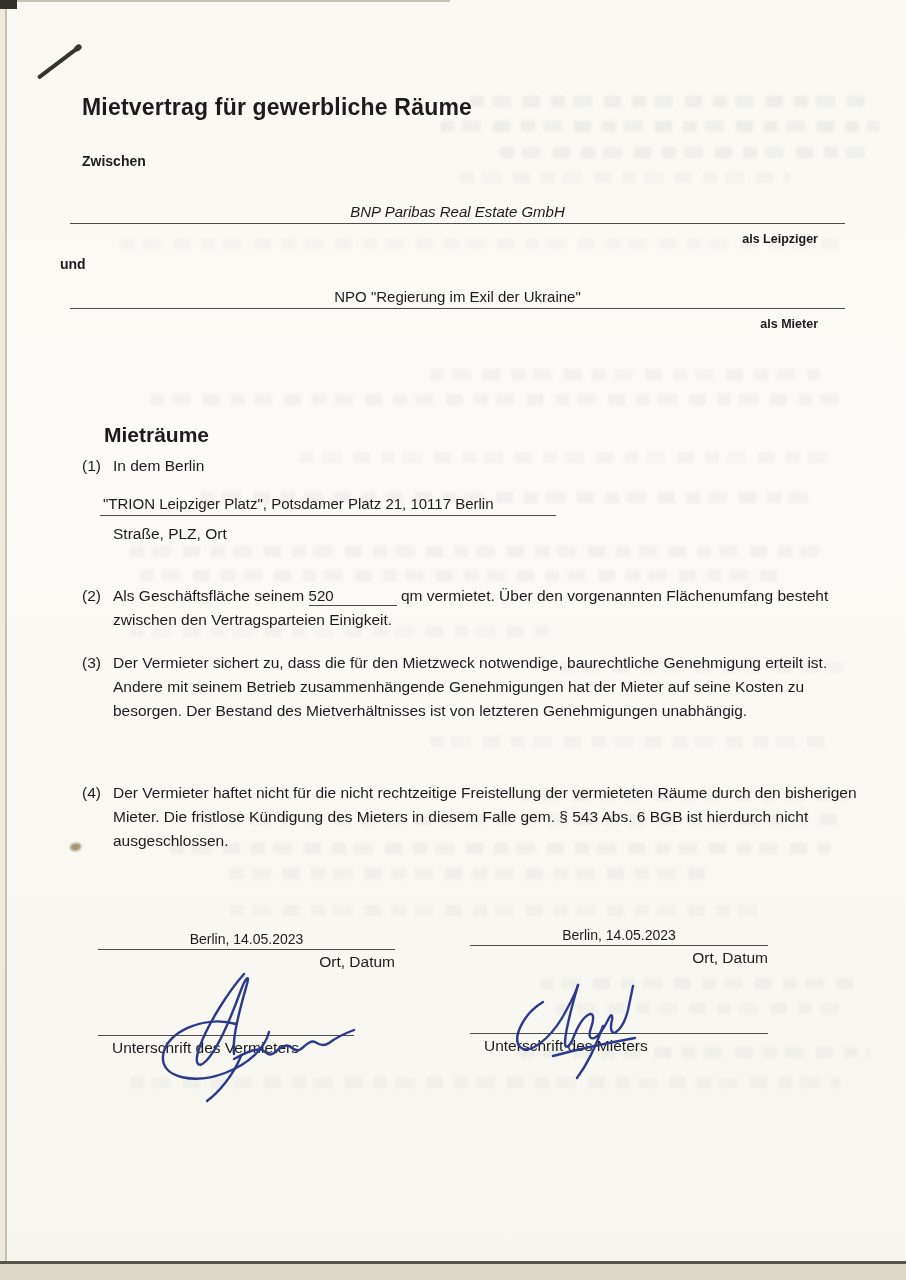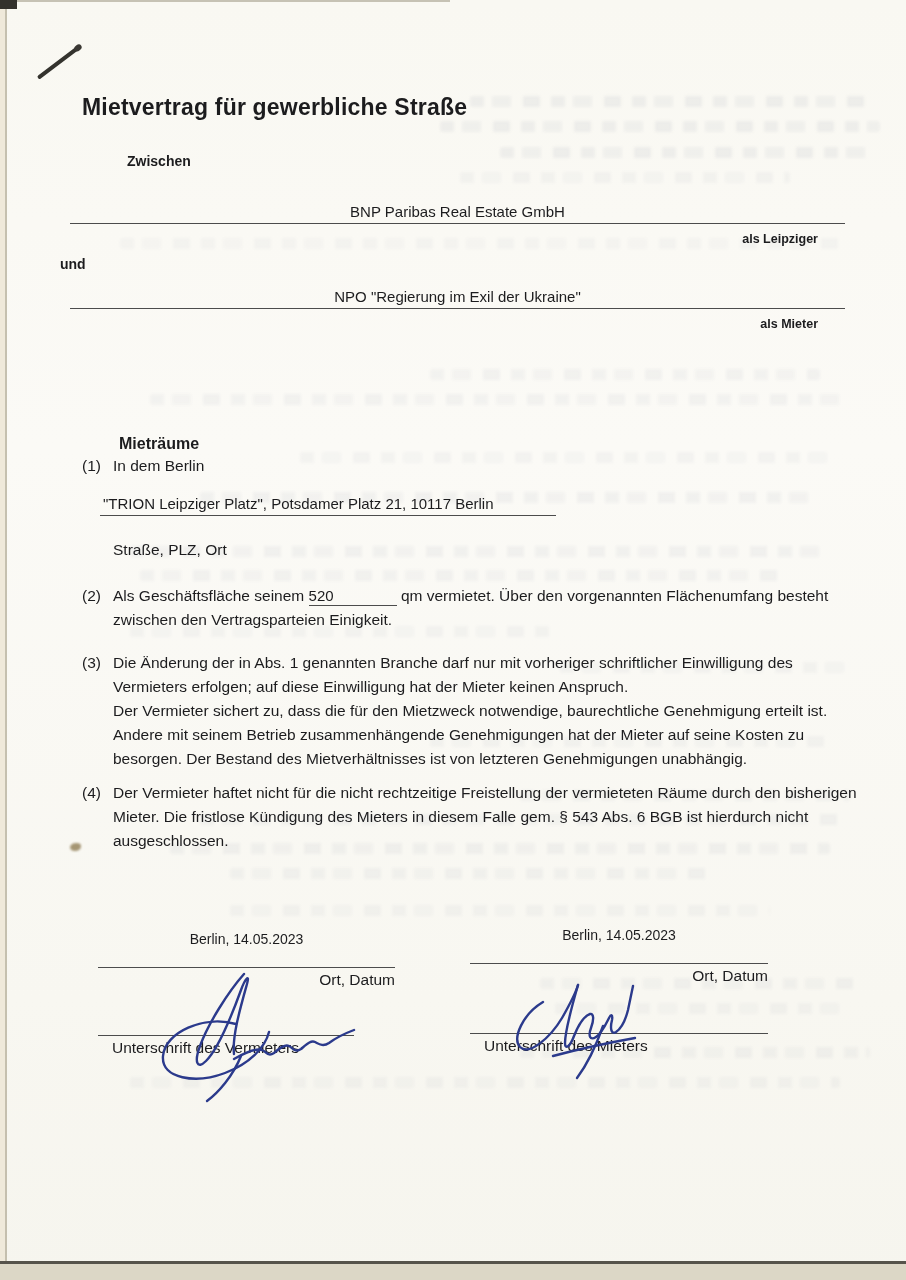--- a/index.html
+++ b/index.html
@@ -38,62 +38,62 @@
   .bleed {
     position:absolute; height:11px; opacity:.55; filter:blur(1.7px); border-radius:3px;
     background:repeating-linear-gradient(90deg,
       rgba(108,116,140,.15) 0 14px, rgba(108,116,140,0) 14px 22px,
       rgba(108,116,140,.12) 22px 41px, rgba(108,116,140,0) 41px 53px,
       rgba(108,116,140,.16) 53px 70px, rgba(108,116,140,0) 70px 81px);
   }
 
   
   .title   { position:absolute; left:82px; top:94px; font-size:23px; font-weight:bold; letter-spacing:.2px; }
-  .between { position:absolute; left:82px; top:153px; font-size:14px; font-weight:bold;margin-left:45px; }
+  .between { position:absolute; left:82px; top:153px; font-size:14px; font-weight:bold; }
   .conj    { position:absolute; left:60px; top:256px; font-size:14px; font-weight:bold; }
 
   .party-field {
     position:absolute; left:70px; width:775px; text-align:center;
     font-size:15px; padding-bottom:3px; border-bottom:1.7px solid #4c4c4c;
   }
-  .party-landlord { top:203px; }
+  .party-landlord { top:203px;font-style:italic; }
   .party-tenant   { top:288px; }
   .role-label { position:absolute; right:88px; font-size:12.5px; font-weight:bold; }
   .role-landlord { top:232px; }
   .role-tenant   { top:317px; }
 
   .preamble { position:absolute; left:82px; top:357px; font-size:15.5px; }
-  .section-heading { position:absolute; left:119px; top:423px; font-size:16px; font-weight:bold;margin-top:12px; }
+  .section-heading { position:absolute; left:104px; top:423px; font-size:21px; font-weight:bold; }
 
   .clause { position:absolute; left:82px; font-size:15.5px; line-height:24px; }
   .clause .num { position:absolute; left:0; top:0; }
   .clause .body { margin-left:31px; }
 
   .clause-1 { top:454px; width:760px; }
   .clause-2 { top:584px; width:775px; }
   .clause-3 { top:651px; width:778px; }
   .clause-4 { top:781px; width:778px; }
 
   .address-field {
     position:absolute; left:100px; top:495px; width:456px;
     font-size:15px; padding:0 0 3px 3px; border-bottom:1.8px solid #4c4c4c;
   }
-  .address-label { position:absolute; left:113px; top:525px; font-size:15.5px;margin-top:16px; }
+  .address-label { position:absolute; left:113px; top:525px; font-size:15.5px; }
 
   .blank-inline {
     display:inline-block; width:88px; 
     border-bottom:1.6px solid #4c4c4c; line-height:19px; font-size:15px;
   }
 
   
   .sig-block { position:absolute; font-size:15.5px; }
   .sig-left  { left:98px;  top:931px; width:297px; height:130px; }
   .sig-right { left:470px; top:927px; width:298px; height:130px; }
   .sig-date {
-    text-align:center; font-size:14px; padding-bottom:20px;
+    text-align:center; font-size:14px; padding-bottom:2px;
     border-bottom:1.6px solid #4c4c4c;
   }
   .sig-field-label { margin:3px 0 0 14px;text-align:right; }
   .sig-line2 { position:absolute; left:0; border-top:1.6px solid #4c4c4c; }
   .sig-left  .sig-line2 { top:104px; width:256px; }
   .sig-right .sig-line2 { top:106px; width:298px; }
   .sig-sign-label { position:absolute; left:14px; }
   .sig-left  .sig-sign-label { top:108px; }
   .sig-right .sig-sign-label { top:110px; }
 
@@ -132,21 +132,21 @@
   <div class="bleed" style="left:520px; top:790px; width:330px; opacity:.4;"></div>
   <div class="bleed" style="left:200px; top:814px; width:640px; opacity:.4;"></div>
   <div class="bleed" style="left:170px; top:843px; width:660px; opacity:.45;"></div>
   <div class="bleed" style="left:230px; top:868px; width:480px; opacity:.4;"></div>
   <div class="bleed" style="left:230px; top:905px; width:540px; opacity:.35;"></div>
   <div class="bleed" style="left:540px; top:978px; width:320px; opacity:.4;"></div>
   <div class="bleed" style="left:555px; top:1003px; width:290px; opacity:.35;"></div>
   <div class="bleed" style="left:520px; top:1047px; width:350px; opacity:.4;"></div>
   <div class="bleed" style="left:130px; top:1077px; width:710px; opacity:.35;"></div>
 
-  <h1 class="title">Mietvertrag für gewerbliche Straße</h1>
+  <h1 class="title">Mietvertrag für gewerbliche Räume</h1>
   <div class="between">Zwischen</div>
 
   <div class="party-field party-landlord">BNP Paribas Real Estate GmbH</div>
   <div class="role-label role-landlord">als Leipziger</div>
   <div class="conj">und</div>
   <div class="party-field party-tenant">NPO "Regierung im Exil der Ukraine"</div>
   <div class="role-label role-tenant">als Mieter</div>
 
   <div class="section-heading">Mieträume</div>
 
@@ -162,21 +162,20 @@
     <div class="body">
       <span>Als Geschäftsfläche seinem</span>
       <span class="blank-inline">520</span>
       <span>qm vermietet. Über den vorgenannten Flächenumfang besteht zwischen den Vertragsparteien Einigkeit.</span>
     </div>
   </div>
 
   <div class="clause clause-3">
     <span class="num">(3)</span>
     <div class="body">
-      <p>Die Änderung der in Abs. 1 genannten Branche darf nur mit vorheriger schriftlicher Einwilligung des Vermieters erfolgen; auf diese Einwilligung hat der Mieter keinen Anspruch.</p>
       <p>Der Vermieter sichert zu, dass die für den Mietzweck notwendige, baurechtliche Genehmigung erteilt ist. Andere mit seinem Betrieb zusammenhängende Genehmigungen hat der Mieter auf seine Kosten zu besorgen. Der Bestand des Mietverhältnisses ist von letzteren Genehmigungen unabhängig.</p>
     </div>
   </div>
 
   <div class="clause clause-4">
     <span class="num">(4)</span>
     <div class="body">Der Vermieter haftet nicht für die nicht rechtzeitige Freistellung der vermieteten Räume durch den bisherigen Mieter. Die fristlose Kündigung des Mieters in diesem Falle gem. § 543 Abs. 6 BGB ist hierdurch nicht ausgeschlossen.</div>
   </div>
 
   <div class="sig-block sig-left">

